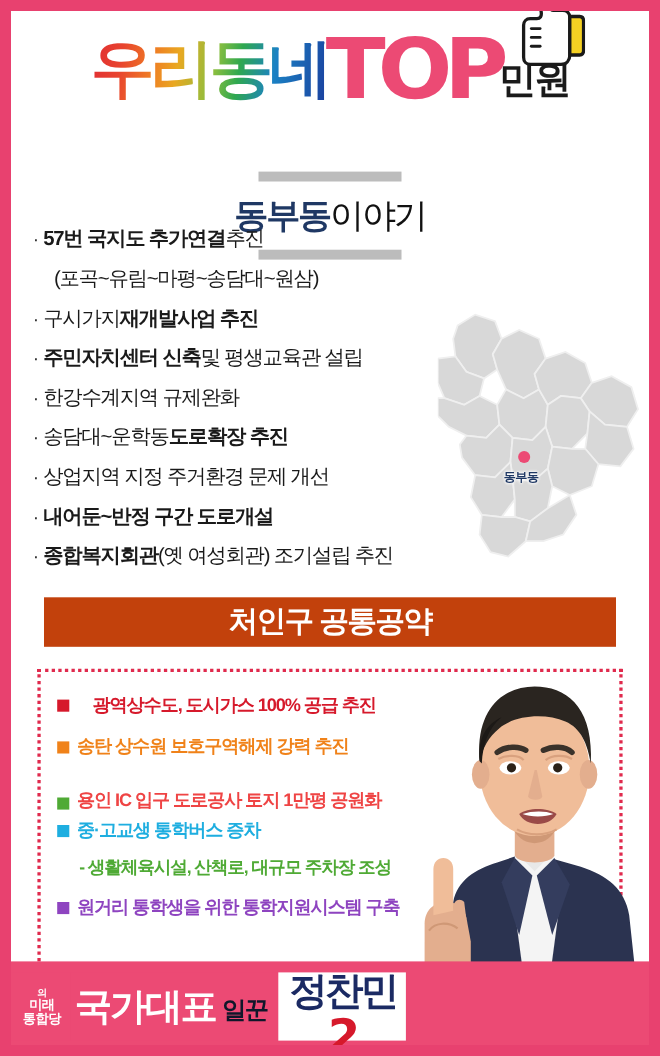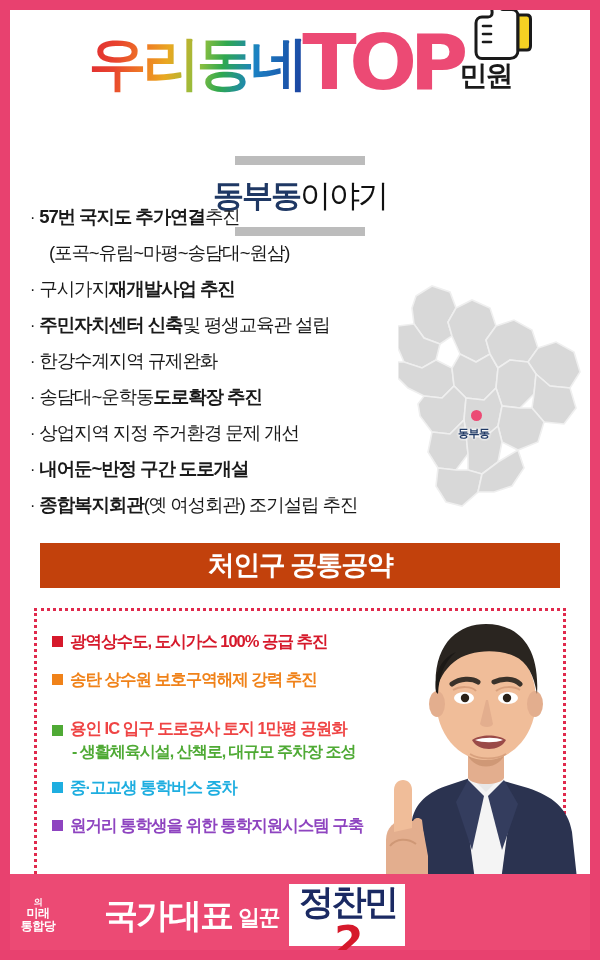--- a/index.html
+++ b/index.html
@@ -65,21 +65,21 @@
     font-weight: bold;
     color: #ec4a74;
     letter-spacing: -7px;
     line-height: 0.82;
     font-family: "DejaVu Sans", sans-serif;
     transform: scaleX(1.05);
     margin-left: 2px;
   }
 
   .logo-minwon {
-    font-size: 28px;
+    font-size: 34px;
     font-weight: bold;
     color: #1a1a1a;
     letter-spacing: -2px;
     line-height: 1;
     margin-left: 2px;
     padding-bottom: 4px;
   }
 
   .thumb-icon {
     position: absolute;
@@ -296,26 +296,25 @@
     padding: 0 10px 0 4px;
     gap: 6px;
     background: #ec4a74;
   }
   .slogan .big {
     font-size: 34px;
     font-weight: bold;
     color: #ffffff;
     letter-spacing: -2px;
     line-height: 1;
-    margin-left: 36px;
   }
   .slogan .small {
     font-size: 22px;
     font-weight: bold;
-    color: #ffffff;
+    color: #0f172a;
     letter-spacing: -1.5px;
     line-height: 1;
     padding-top: 6px;
   }
 
   .name-plate {
     background: #ffffff;
     display: flex;
     align-items: center;
     padding: 0 8px 0 10px;
@@ -443,42 +442,42 @@
   </div>
 
   <div class="pledge-banner">
     <span class="pledge-banner-text">처인구 공통공약</span>
   </div>
 
   <div class="pledge-box"></div>
 
   <div class="pledges">
 
-    <div class="pledge" style="color:#d6192b;">
+    <div class="pledge" style="color:#d6192b;gap:14px;">
       <span class="sq" style="background:#d6192b;"></span>
       <span>광역상수도, 도시가스 100% 공급 추진</span>
     </div>
 
     <div class="pledge" style="color:#f08219;">
       <span class="sq" style="background:#f08219;"></span>
       <span>송탄 상수원 보호구역해제 강력 추진</span>
     </div>
 
     <div class="pledge" style="color:#ef4444;align-items:flex-end;">
       <span class="sq" style="background:#4faa35;"></span>
       <span>용인 IC 입구 도로공사 토지 1만평 공원화</span>
     </div>
 
-    <div class="pledge sub" style="color:#4faa35;">
-      <span>- 생활체육시설, 산책로, 대규모 주차장 조성</span>
-    </div>
-
     <div class="pledge" style="color:#1eaee0;">
       <span class="sq" style="background:#1eaee0;"></span>
       <span>중·고교생 통학버스 증차</span>
+    </div>
+
+    <div class="pledge sub" style="color:#4faa35;">
+      <span>- 생활체육시설, 산책로, 대규모 주차장 조성</span>
     </div>
 
     <div class="pledge" style="color:#8e44c0;">
       <span class="sq" style="background:#8e44c0;"></span>
       <span>원거리 통학생을 위한 통학지원시스템 구축</span>
     </div>
   </div>
 
   <div class="candidate">
     <svg viewBox="0 0 224 300">

